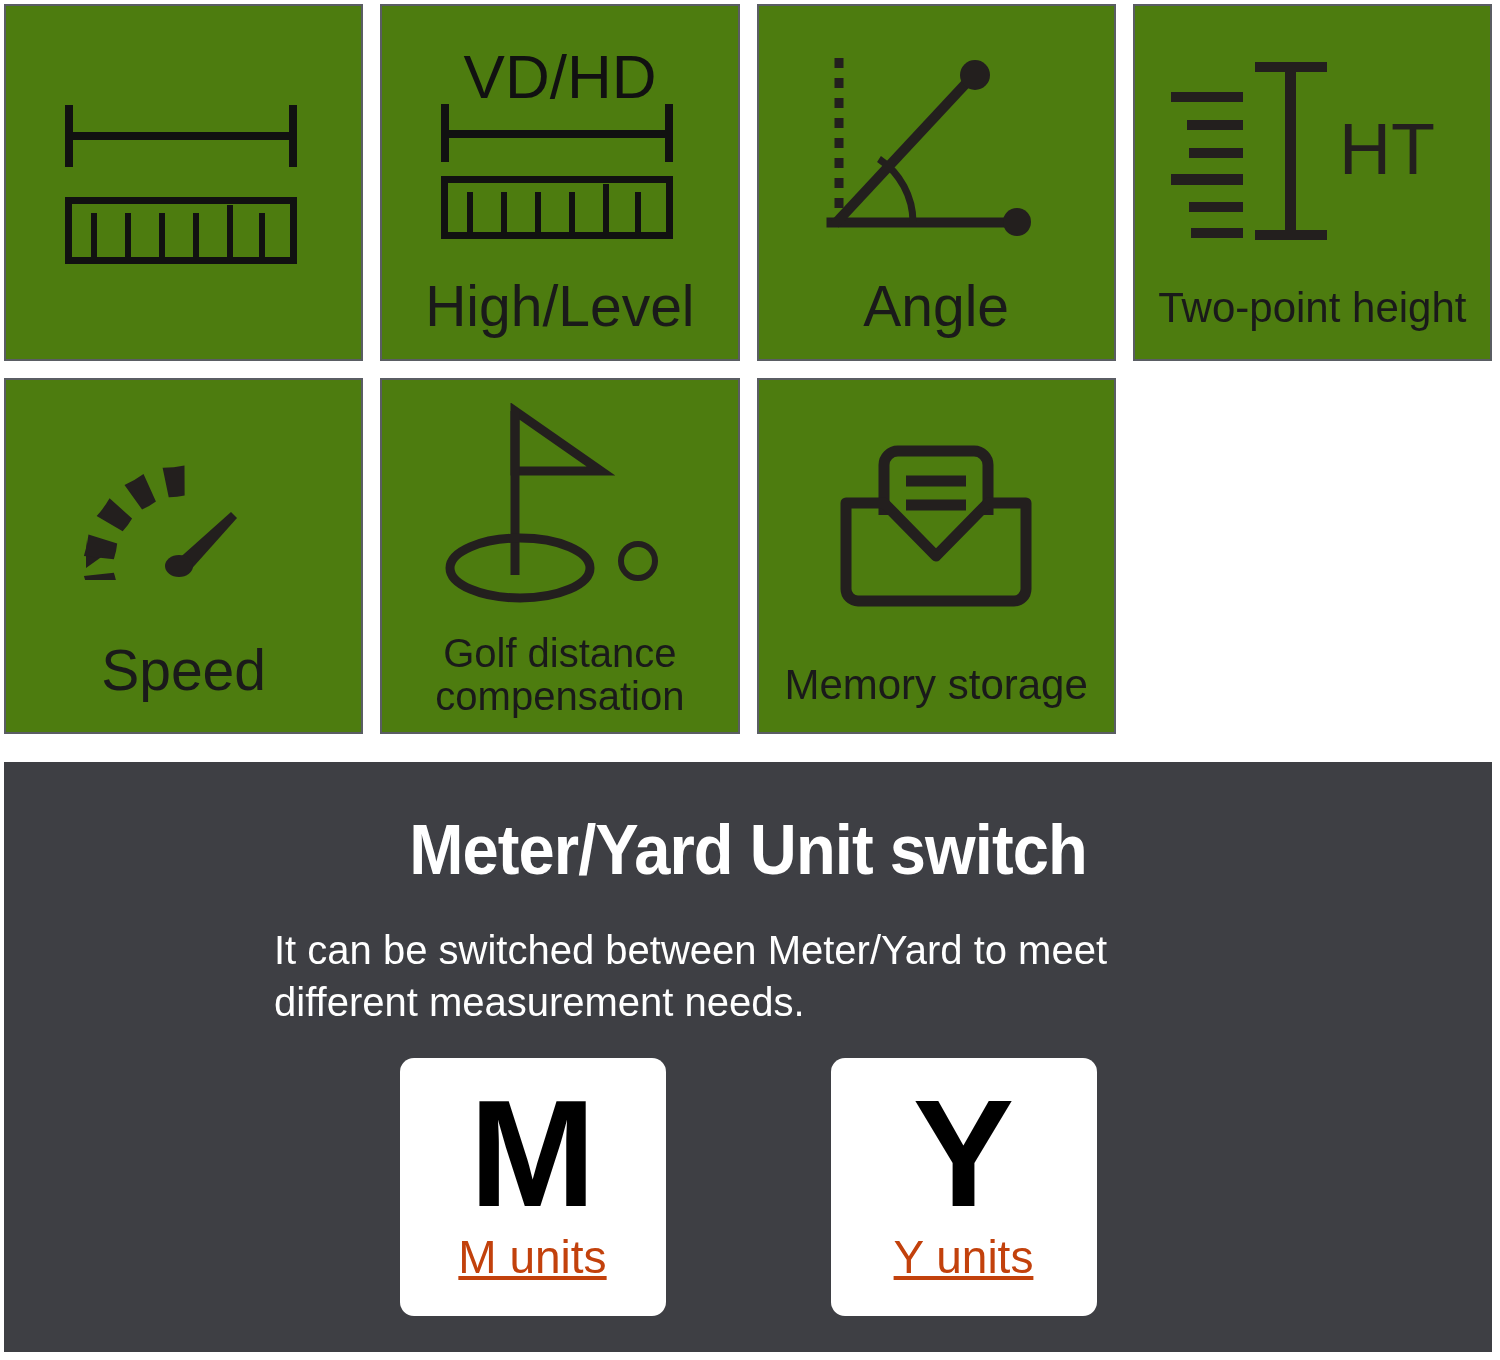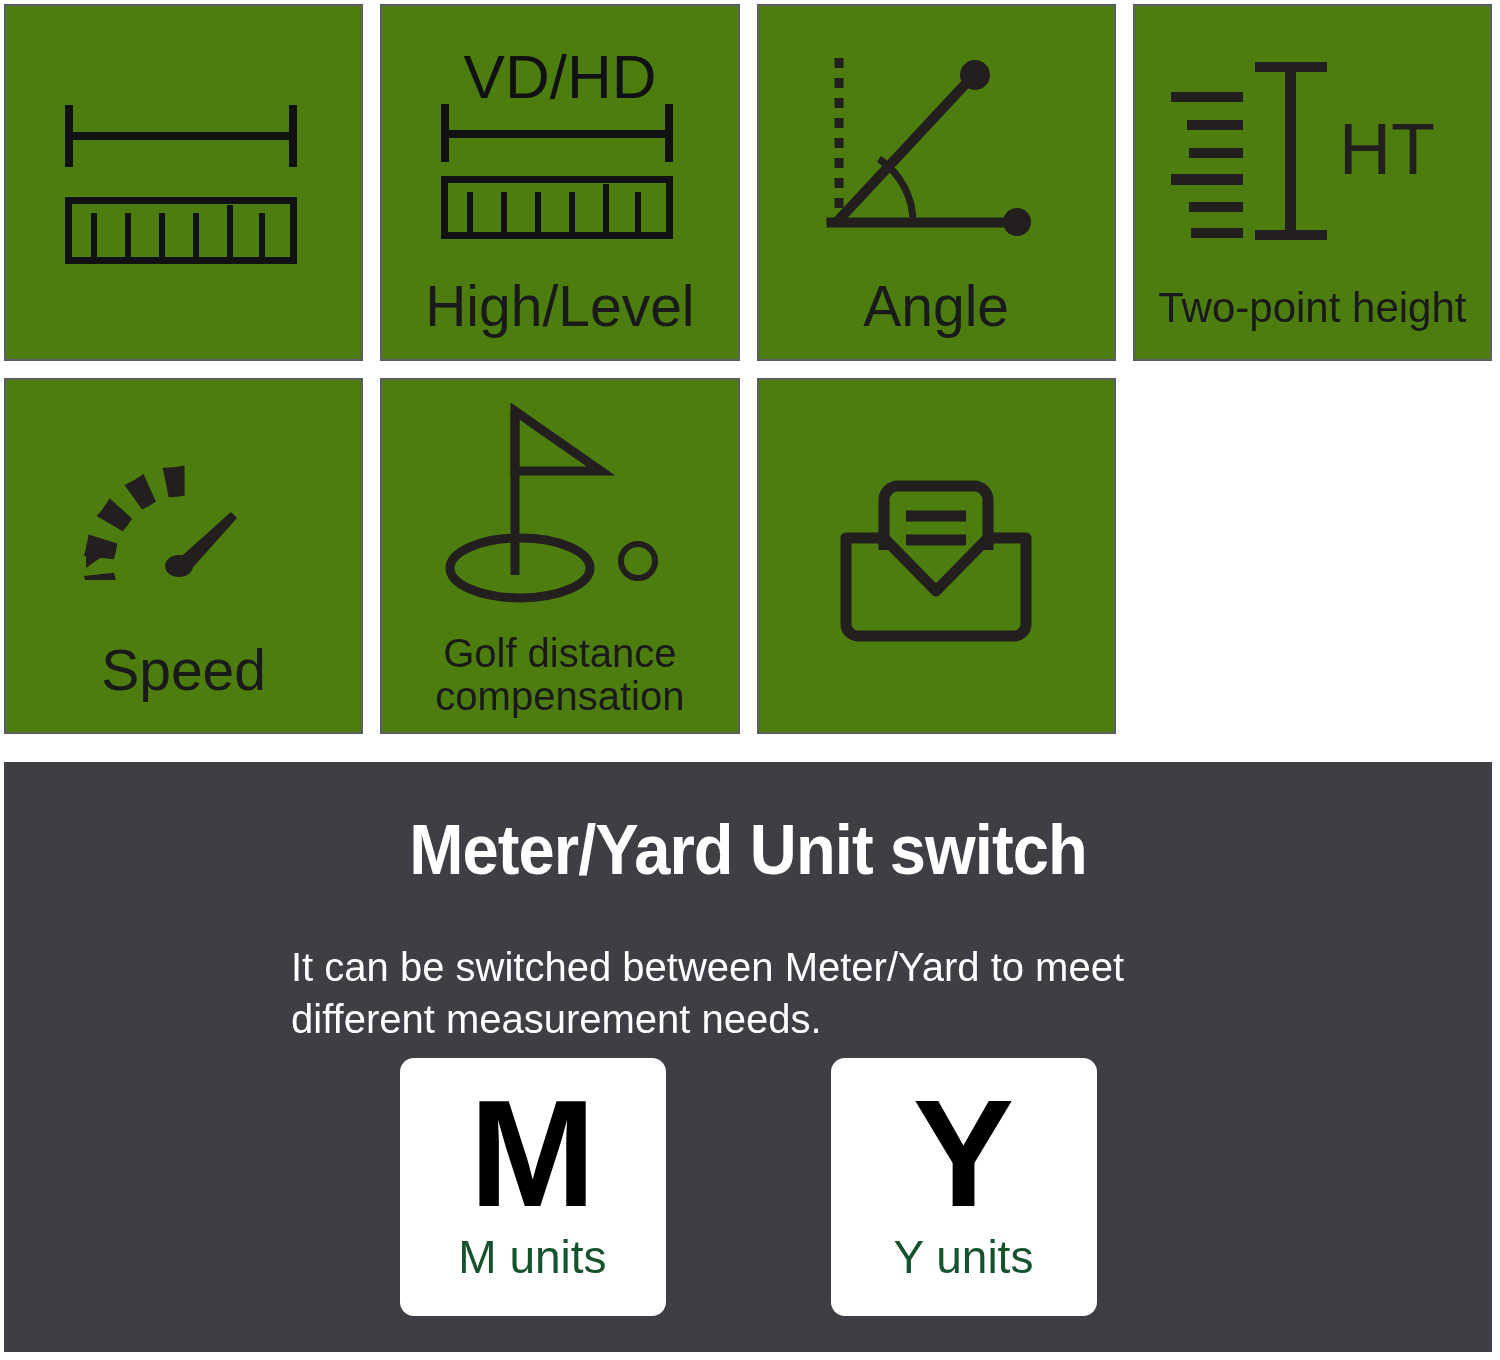--- a/index.html
+++ b/index.html
@@ -71,21 +71,21 @@
     padding-top:48px;
     text-align:center;
     color:#ffffff;
     font-size:70px;
     font-weight:bold;
     letter-spacing:-1px;
     transform:scaleX(0.93);
     font-family:"Liberation Sans","DejaVu Sans",sans-serif;
   }
   .banner-desc{
-    margin:17px;
+    margin:0;
     padding:34px 0 0 270px;
     color:#ffffff;
     font-size:40px;
     line-height:1.3;
     max-width:960px;
     font-family:"Liberation Sans","DejaVu Sans",sans-serif;
   }
   .unit-row{
     position:absolute;left:0;top:296px;width:100%;
     display:flex;justify-content:center;gap:165px;
@@ -100,22 +100,23 @@
   }
   .unit-glyph{
     font-size:152px;
     font-weight:bold;
     line-height:0.92;
     color:#000;
     margin-top:-6px;
   }
   .unit-caption{
     font-size:46px;
-    color:#14532d;
+    color:#c2410c;
     margin-top:6px;
+    text-decoration:underline;
   }
 </style>
 </head>
 <body>
 
 <div class="page">
 
   <div class="grid">
 
     <div class="cell c-ranging">
@@ -277,20 +278,21 @@
           <g stroke="#231f1e" fill="none" stroke-width="11">
 
             <path d="M 48 74 V 24 a 14 14 0 0 1 14 -14 H 138 a 14 14 0 0 1 14 14 V 74" stroke-linejoin="round"></path>
             <line x1="70" y1="40" x2="130" y2="40"></line>
             <line x1="70" y1="64" x2="130" y2="64"></line>
 
             <path d="M 10 62 H 48 L 100 115 L 152 62 H 190 V 148 a 12 12 0 0 1 -12 12 H 22 a 12 12 0 0 1 -12 -12 Z" stroke-linejoin="round"></path>
           </g>
         </svg>
       </div>
+      <div class="cell-label lbl-md">Memory storage</div>
     </div>
 
   </div>
 
   <div class="banner">
     <h1 class="banner-title">Meter/Yard Unit switch</h1>
     <p class="banner-desc">It can be switched between Meter/Yard to meet different measurement needs.</p>
 
     <div class="unit-row">
       <div class="unit-card">

